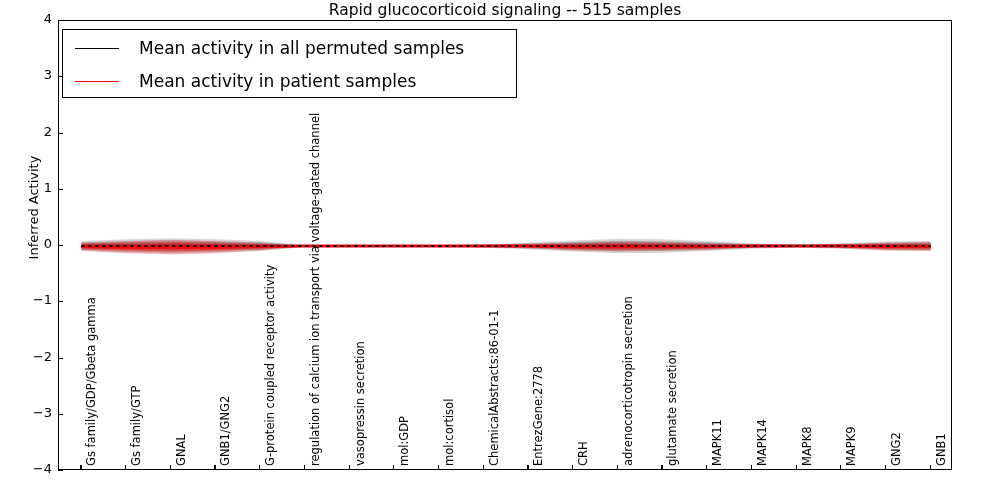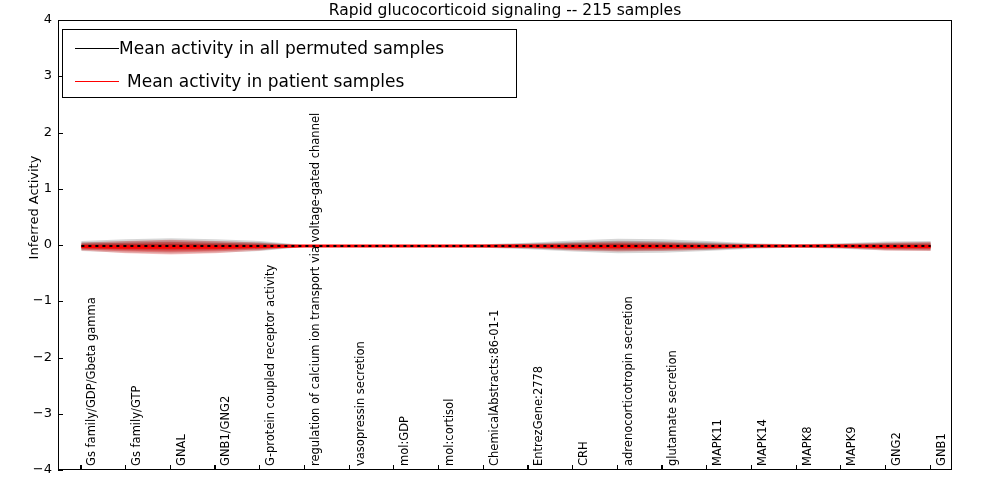--- a/index.html
+++ b/index.html
@@ -104,30 +104,31 @@
     height:34px;
     display:flex;align-items:center;
   }
   .legend-swatch{
     margin-left:12px;
     width:44px;height:0;
     border-top:1.6px solid #000;
   }
   .legend-swatch.red{border-top-color:#ff0000;}
   .legend-text{
+    margin-left:20px;
     font-size:17px;color:#000;
     white-space:nowrap;
   }
 </style>
 </head>
 <body>
 
 <div id="figure">
 
-  <div id="chart-title">Rapid glucocorticoid signaling -- 215 samples</div>
+  <div id="chart-title">Rapid glucocorticoid signaling -- 515 samples</div>
 
   <div id="ylabel">Inferred Activity</div>
 
   <div class="ytick-wrap" id="ytick-wrap">
       <div class="ytick-row" style="top: 470px;">−4</div>
       <div class="ytick-mark" style="top: 470px;"></div>
       <div class="ytick-row" style="top: 413.75px;">−3</div>
       <div class="ytick-mark" style="top: 413.75px;"></div>
       <div class="ytick-row" style="top: 357.5px;">−2</div>
       <div class="ytick-mark" style="top: 357.5px;"></div>
@@ -202,19 +203,19 @@
       <div class="xtick-mark" style="left: 929.65px;"></div>
       <div class="xtick-label" style="left: 934.65px;">GNB1</div>
     </div>
 
 
   <div id="legend">
     <div class="legend-row" style="top:1px;">
       <span class="legend-swatch"></span>
       <span class="legend-text">Mean activity in all permuted samples</span>
     </div>
-    <div class="legend-row" style="top:34px;gap:8px;">
+    <div class="legend-row" style="top:34px;">
       <span class="legend-swatch red"></span>
       <span class="legend-text">Mean activity in patient samples</span>
     </div>
   </div>
 
 </div>
 
 </body></html>

